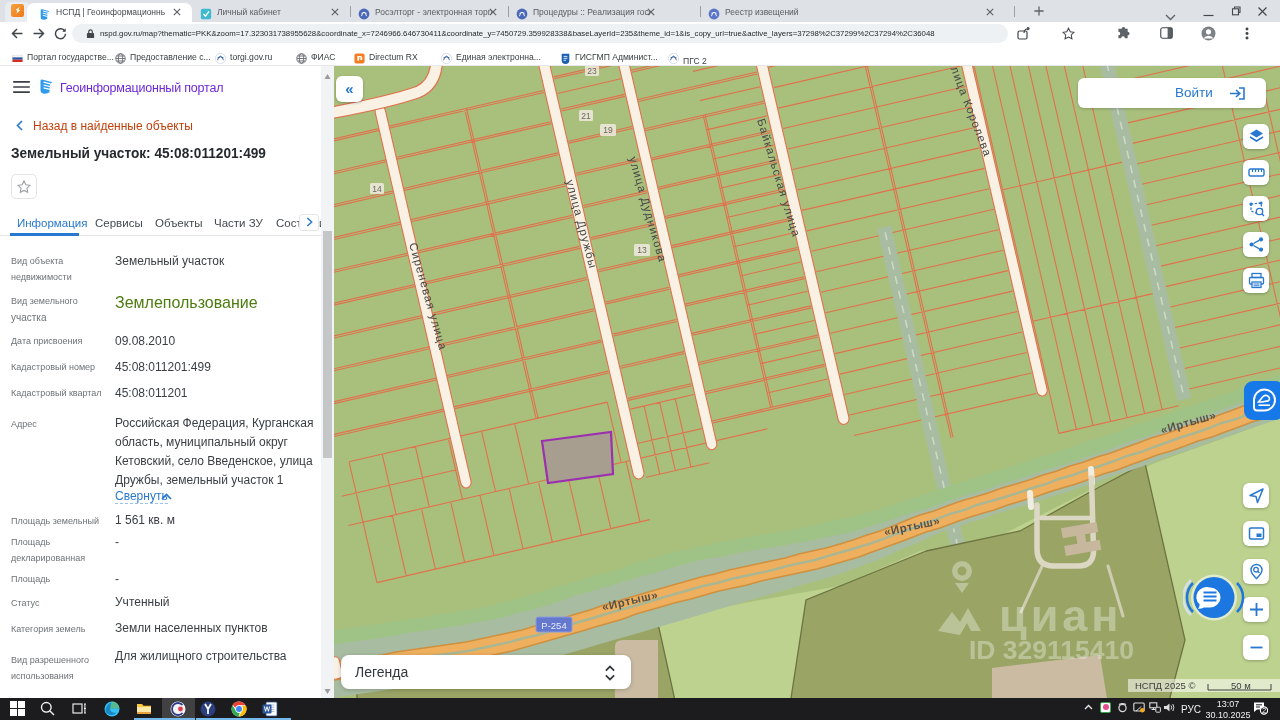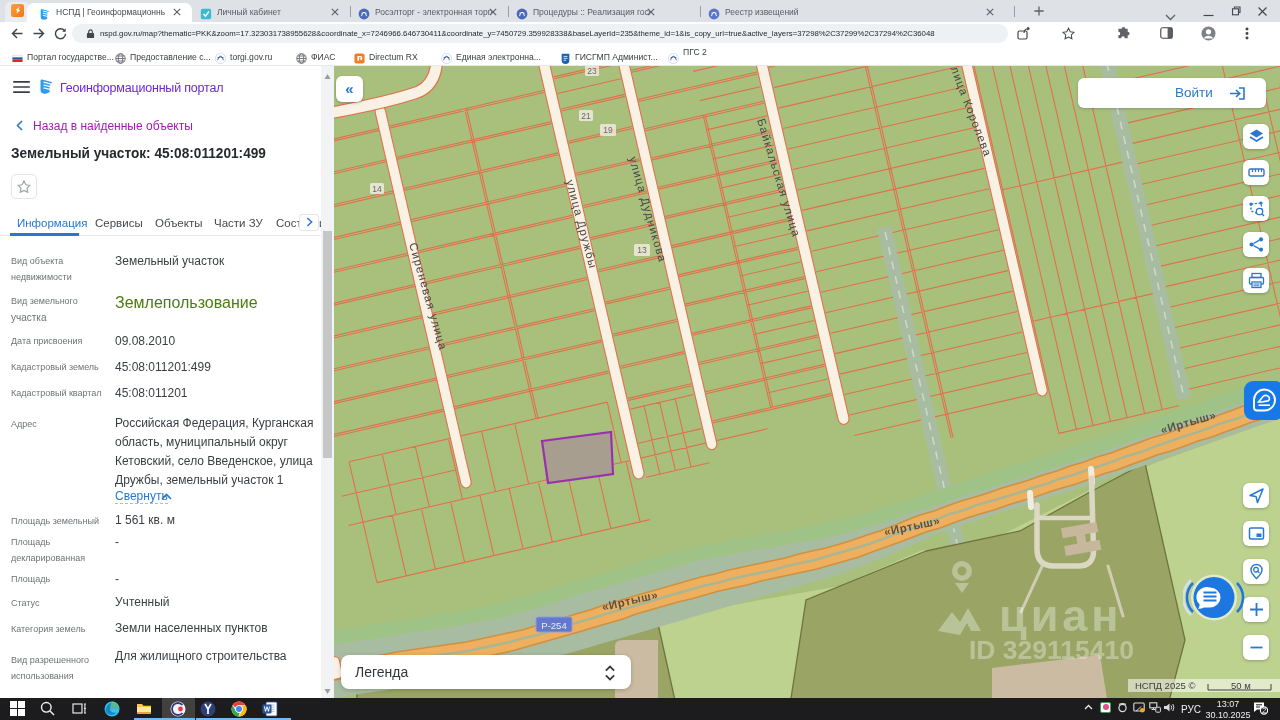--- a/index.html
+++ b/index.html
@@ -156,21 +156,21 @@
 <div class="abs" style="left:456px;top:51.5px;font-size:8.6px;color:#3c4043;white-space:nowrap">Единая электронна...</div>
 <div class="abs" style="left:560px;top:50px;width:11px;height:11px"><svg width="11" height="11" viewBox="0 0 13 13">
       <path d="M2 1 h9 v7.5 a4.5 4.5 0 0 1 -9 0 z" fill="#1b5fb0"></path>
       <path d="M4.2 4 h4.6 M4.2 6.3 h4.6 M4.2 8.6 h3" stroke="#fff" stroke-width="1" fill="none"></path>
     </svg></div>
 <div class="abs" style="left:575px;top:51.5px;font-size:8.6px;color:#3c4043;white-space:nowrap">ГИСГМП Админист...</div>
 <div class="abs" style="left:668px;top:50px;width:11px;height:11px"><svg width="11" height="11" viewBox="0 0 13 13">
       <circle cx="6.5" cy="6.5" r="6" fill="#fff" stroke="#b6c3e0" stroke-width="0.6"></circle>
       <path d="M3 8.5 q1-3.8 3.5-4.7 q2.5 .9 3.5 4.7 M3 5.6 q3.5-2.1 7 0" stroke="#24539b" stroke-width="1" fill="none"></path>
     </svg></div>
-<div class="abs" style="left:683px;top:47px;font-size:8.6px;color:#3c4043;white-space:nowrap">ПГС 2</div>
+<div class="abs" style="left:683px;top:56px;font-size:8.6px;color:#3c4043;white-space:nowrap">ПГС 2</div>
 <svg id="map" width="947" height="633" viewBox="333 66 947 633" style="position:absolute;left:333px;top:66px">
 <defs>
  <clipPath id="mc">
         <rect x="333" y="66" width="947" height="633"></rect>
       </clipPath>
 </defs>
 <g clip-path="url(#mc)">
 <rect x="333" y="66" width="947" height="633" fill="#a9c07d"></rect>
 <g transform="rotate(-13 543 66)">
 <path d="M250 90L538 90 M250 92L538 92 M250 122L538 122 M250 124L538 124 M250 154L538 154 M250 156L538 156 M250 186L538 186 M250 188L538 188 M250 218L538 218 M250 220L538 220 M250 250L538 250 M250 252L538 252 M250 282L538 282 M250 284L538 284 M250 314L538 314 M250 316L538 316 M250 346L538 346 M250 348L538 348 M250 378L538 378 M250 380L538 380 M250 440L368 440 M250 470L368 470 M457 90L457 408 M459 90L459 408 M265 408L530 408 M265 470L530 470 M265 408L265 470 M299 408L299 470 M333 408L333 470 M367 408L367 470 M401 408L401 470 M435 408L435 470 M530 408L530 470 M265 532L545 532 M265 470L265 532 M295 470L295 532 M325 470L325 532 M355 470L355 532 M385 470L385 532 M415 470L415 532 M445 470L445 532 M475 470L475 532 M505 470L505 532 M535 470L535 532 M250 470L680 470 M551 79L616 79 M551 81L616 81 M551 112L616 112 M551 114L616 114 M551 145L616 145 M551 147L616 147 M551 178L616 178 M551 180L616 180 M551 211L616 211 M551 213L616 213 M551 244L616 244 M551 246L616 246 M551 277L616 277 M551 279L616 279 M551 310L616 310 M551 312L616 312 M551 343L616 343 M551 345L616 345 M551 376L616 376 M551 378L616 378 M551 409L616 409 M551 411L616 411 M551 96L616 96 M551 112L616 112 M551 420L616 420 M551 455L616 455 M551 490L616 490 M565 420L565 490 M581 420L581 490 M597 420L597 490 M628 90L750 90 M628 92L750 92 M628 120L750 120 M628 122L750 122 M628 150L750 150 M628 152L750 152 M628 180L750 180 M628 182L750 182 M628 210L750 210 M628 212L750 212 M628 240L750 240 M628 242L750 242 M628 270L750 270 M628 272L750 272 M628 300L750 300 M628 302L750 302 M628 330L750 330 M628 332L750 332 M628 360L750 360 M628 362L750 362 M628 390L750 390 M628 392L750 392 M628 420L750 420 M628 422L750 422 M628 450L750 450 M628 452L750 452 M628 60L750 60 M628 62L750 62 M628 75L750 75 M628 77L750 77 M688 150L688 450 M690 150L690 450 M688 75L750 75 M688 90L750 90 M688 105L750 105 M688 120L750 120 M688 135L750 135 M688 150L750 150 M688 165L750 165 M688 180L750 180 M688 195L750 195 M688 210L750 210 M688 225L750 225 M688 240L750 240 M688 255L750 255 M688 270L750 270 M688 285L750 285 M688 300L750 300 M688 315L750 315 M688 330L750 330 M688 345L750 345 M688 360L750 360 M688 375L750 375 M688 390L750 390 M688 405L750 405 M688 420L750 420 M688 435L750 435 M688 450L750 450 M763 76L950 76 M763 97L950 97 M763 118L950 118 M763 139L950 139 M763 160L950 160 M763 181L950 181 M763 202L950 202 M763 223L950 223 M763 244L950 244 M763 265L950 265 M763 286L950 286 M763 307L950 307 M763 328L950 328 M763 349L950 349 M763 370L950 370 M763 391L950 391 M763 412L950 412 M763 433L950 433 M763 454L950 454 M763 475L950 475 M763 496L950 496 M857 76L857 520 M859 76L859 520 M963 155L963 540 M981 155L981 540 M998 155L998 540 M1016 155L1016 540 M1033 155L1033 540 M1051 155L1051 540 M1069 155L1069 540 M963 155L1086 155 M963 290L1086 290 M963 425L1086 425 M963 540L1086 540 M1100 190L1320 190 M1100 211L1320 211 M1100 232L1320 232 M1100 253L1320 253 M1100 274L1320 274 M1100 295L1320 295 M1100 316L1320 316 M1100 337L1320 337 M1100 358L1320 358 M1100 379L1320 379 M1100 400L1320 400 M1100 421L1320 421 M1100 442L1320 442 M1100 463L1320 463 M1100 484L1320 484 M1100 505L1320 505 M1100 526L1320 526 M1205 190L1205 546 M1240 250L1240 420 M1257 250L1257 420 M1274 250L1274 420 M1291 250L1291 420 M1308 250L1308 420" stroke="#e0714d" stroke-width="1.1" fill="none"></path>
@@ -275,21 +275,21 @@
     <path d="M0 1 H18 M0 6.5 H18 M0 12 H18" stroke="#3b3f44" stroke-width="1.8"></path>
   </svg>
 <svg class="abs" style="left:39px;top:78px" width="15" height="16" viewBox="0 0 15 16">
     <path d="M1.5 3 q0 -2 2.5 -1.3 l9.5 2.6 q-2.2 .6 -2.6 2.4 l-.4 7.6 q-2.6 1.9 -6.5 1.2 q-2.5 -.6 -2.5 -3z" fill="#2f9bea"></path>
     <path d="M4.5 4.2 l7 1.7 M4.5 7 l6.5 1.6 M4.5 9.8 l6.5 1.6" stroke="#fff" stroke-width="1.2"></path>
   </svg>
 <div class="abs" style="left:60px;top:80.5px;font-size:12.5px;letter-spacing:-0.2px;color:#6d28d9">Геоинформационный портал</div>
 <svg class="abs" style="left:16px;top:120px" width="7" height="11" viewBox="0 0 7 11">
     <path d="M6 1 L1.5 5.5 L6 10" stroke="#2878cf" stroke-width="1.6" fill="none"></path>
   </svg>
-<div class="abs" style="left:33px;top:119px;font-size:12px;color:#a21caf">Назад в найденные объекты</div>
+<div class="abs" style="left:33px;top:119px;font-size:12px;color:#c2410c">Назад в найденные объекты</div>
 <div class="abs" style="left:11px;top:144px;font-size:15.5px;font-weight:bold;color:#26292d;white-space:nowrap;transform:scaleX(0.88);transform-origin:left top">Земельный участок: 45:08:011201:499</div>
 <div class="abs" style="left:11px;top:174px;width:26px;height:25px;border:1px solid #e2e4e6;border-radius:5px;background:#fff"></div>
 <svg class="abs" style="left:17px;top:180px" width="14" height="13" viewBox="0 0 14 13">
     <path d="M7 0.9 L8.9 4.7 L13 5.3 L10 8.2 L10.7 12.3 L7 10.4 L3.3 12.3 L4 8.2 L1 5.3 L5.1 4.7 Z" fill="none" stroke="#9aa0a5" stroke-width="1.1"></path>
   </svg>
 <div class="abs" style="left:17px;top:216.5px;font-size:11.5px;color:#2878cf">Информация</div>
 <div class="abs" style="left:95px;top:216.5px;font-size:11.5px;color:#45494e">Сервисы</div>
 <div class="abs" style="left:155px;top:216.5px;font-size:11.5px;color:#45494e">Объекты</div>
 <div class="abs" style="left:214px;top:216.5px;font-size:11.5px;color:#45494e">Части ЗУ</div>
 <div class="abs" style="left:276px;top:216.5px;font-size:11.5px;color:#45494e">Соста</div>
@@ -309,21 +309,21 @@
   </svg>
 <div class="abs" style="left:323px;top:231px;width:9px;height:227px;background:#c4c6c8"></div>
 <div class="abs" style="left:11px;top:256.0px;font-size:9px;color:#6e7276">Вид объекта</div>
 <div class="abs" style="left:11px;top:271.5px;font-size:9px;color:#6e7276">недвижимости</div>
 <div class="abs" style="left:115px;top:254px;font-size:12px;color:#3a3e43">Земельный участок</div>
 <div class="abs" style="left:11px;top:296.0px;font-size:9px;color:#6e7276">Вид земельного</div>
 <div class="abs" style="left:11px;top:311.5px;font-size:10px;color:#6e7276">участка</div>
 <div class="abs" style="left:115px;top:294px;font-size:16px;color:#4d7c0f">Землепользование</div>
 <div class="abs" style="left:11px;top:336.0px;font-size:9px;color:#6e7276">Дата присвоения</div>
 <div class="abs" style="left:115px;top:334px;font-size:12px;color:#3a3e43">09.08.2010</div>
-<div class="abs" style="left:11px;top:362.0px;font-size:9px;color:#6e7276">Кадастровый земель</div>
+<div class="abs" style="left:11px;top:362.0px;font-size:9px;color:#6e7276">Кадастровый номер</div>
 <div class="abs" style="left:115px;top:360px;font-size:12px;color:#3a3e43">45:08:011201:499</div>
 <div class="abs" style="left:11px;top:388.0px;font-size:9px;color:#6e7276">Кадастровый квартал</div>
 <div class="abs" style="left:115px;top:386px;font-size:12px;color:#3a3e43">45:08:011201</div>
 <div class="abs" style="left:11px;top:419.0px;font-size:9px;color:#6e7276">Адрес</div>
 <div class="abs" style="left:11px;top:516.0px;font-size:9px;color:#6e7276">Площадь земельный</div>
 <div class="abs" style="left:115px;top:513px;font-size:12px;color:#3a3e43">1 561 кв. м</div>
 <div class="abs" style="left:11px;top:537.0px;font-size:9px;color:#6e7276">Площадь</div>
 <div class="abs" style="left:11px;top:552.5px;font-size:9px;color:#6e7276">декларированная</div>
 <div class="abs" style="left:115px;top:535px;font-size:12px;color:#3a3e43">-</div>
 <div class="abs" style="left:11px;top:574.0px;font-size:9px;color:#6e7276">Площадь</div>

